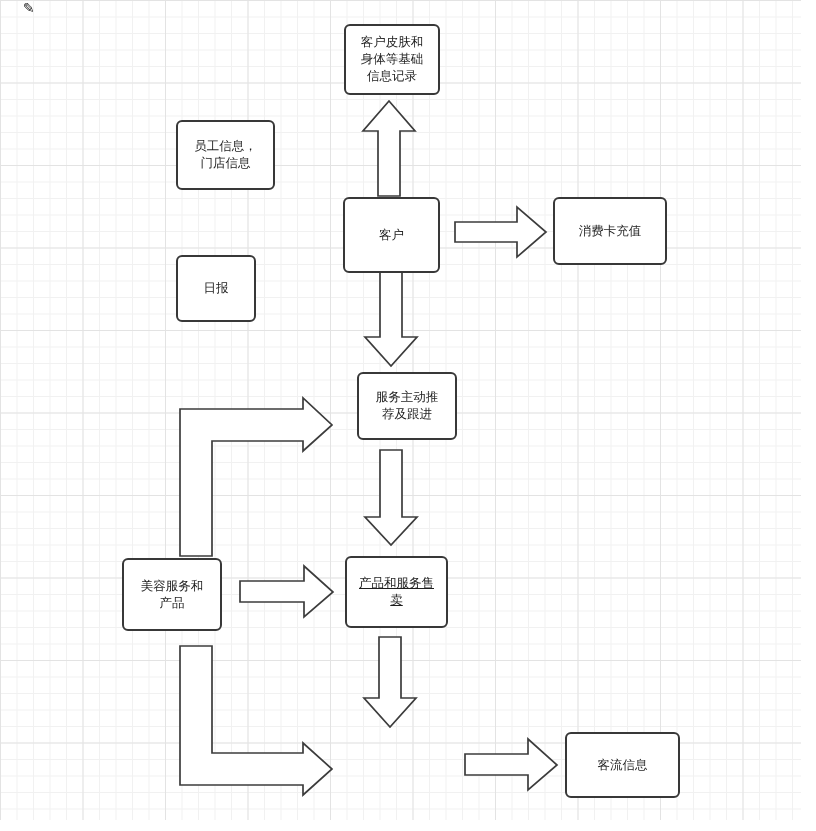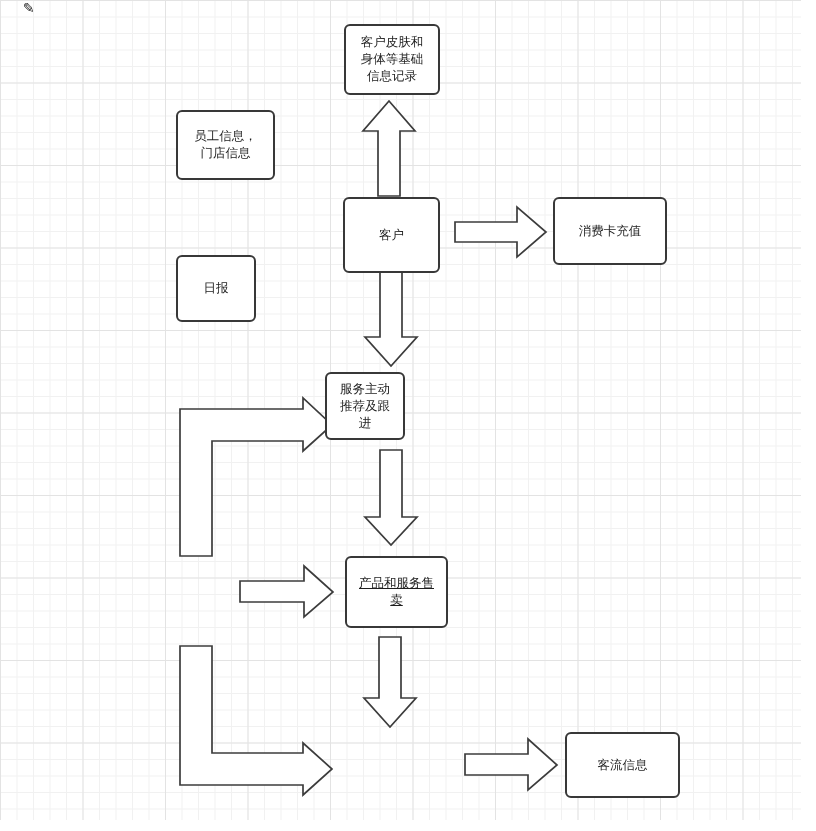--- a/index.html
+++ b/index.html
@@ -97,29 +97,30 @@
 
     <path d="M379,637 L379,698 L364,698 L390,727 L416,698 L401,698 L401,637 Z"></path>
 
     <path d="M212,646 L212,753 L303,753 L303,743 L332,769 L303,795 L303,785 L180,785 L180,646 Z"></path>
 
     <path d="M465,754 L528,754 L528,739 L557,765 L528,790 L528,775 L465,775 Z"></path>
   </svg>
 
   <div class="node" style="left:344px; top:24px;  width:96px;  height:71px;">客户皮肤和身体等基础信息记录</div>
 
-  <div class="node" style="left:176px; top:110px; width:99px;  height:70px;">员工信息，门店信息</div>
+  <div class="node" style="left:176px; top:120px; width:99px;  height:70px;">员工信息，门店信息</div>
 
   <div class="node" style="left:343px; top:197px; width:97px;  height:76px;">客户</div>
 
   <div class="node" style="left:553px; top:197px; width:114px; height:68px;">消费卡充值</div>
 
   <div class="node" style="left:176px; top:255px; width:80px;  height:67px;">日报</div>
 
-  <div class="node" style="left:325px; top:372px; width:80px; height:68px;">服务主动推荐及跟进</div>
+  <div class="node" style="left:357px; top:372px; width:100px; height:68px;">服务主动推荐及跟进</div>
 
+  <div class="node" style="left:122px; top:558px; width:100px; height:73px;">美容服务和产品</div>
 
   <div class="node" style="left:345px; top:556px; width:103px; height:72px;text-decoration:underline;">产品和服务售卖</div>
 
 
   <div class="node" style="left:565px; top:732px; width:115px;  height:66px;">客流信息</div>
 
 </div>
 
 </body></html>

